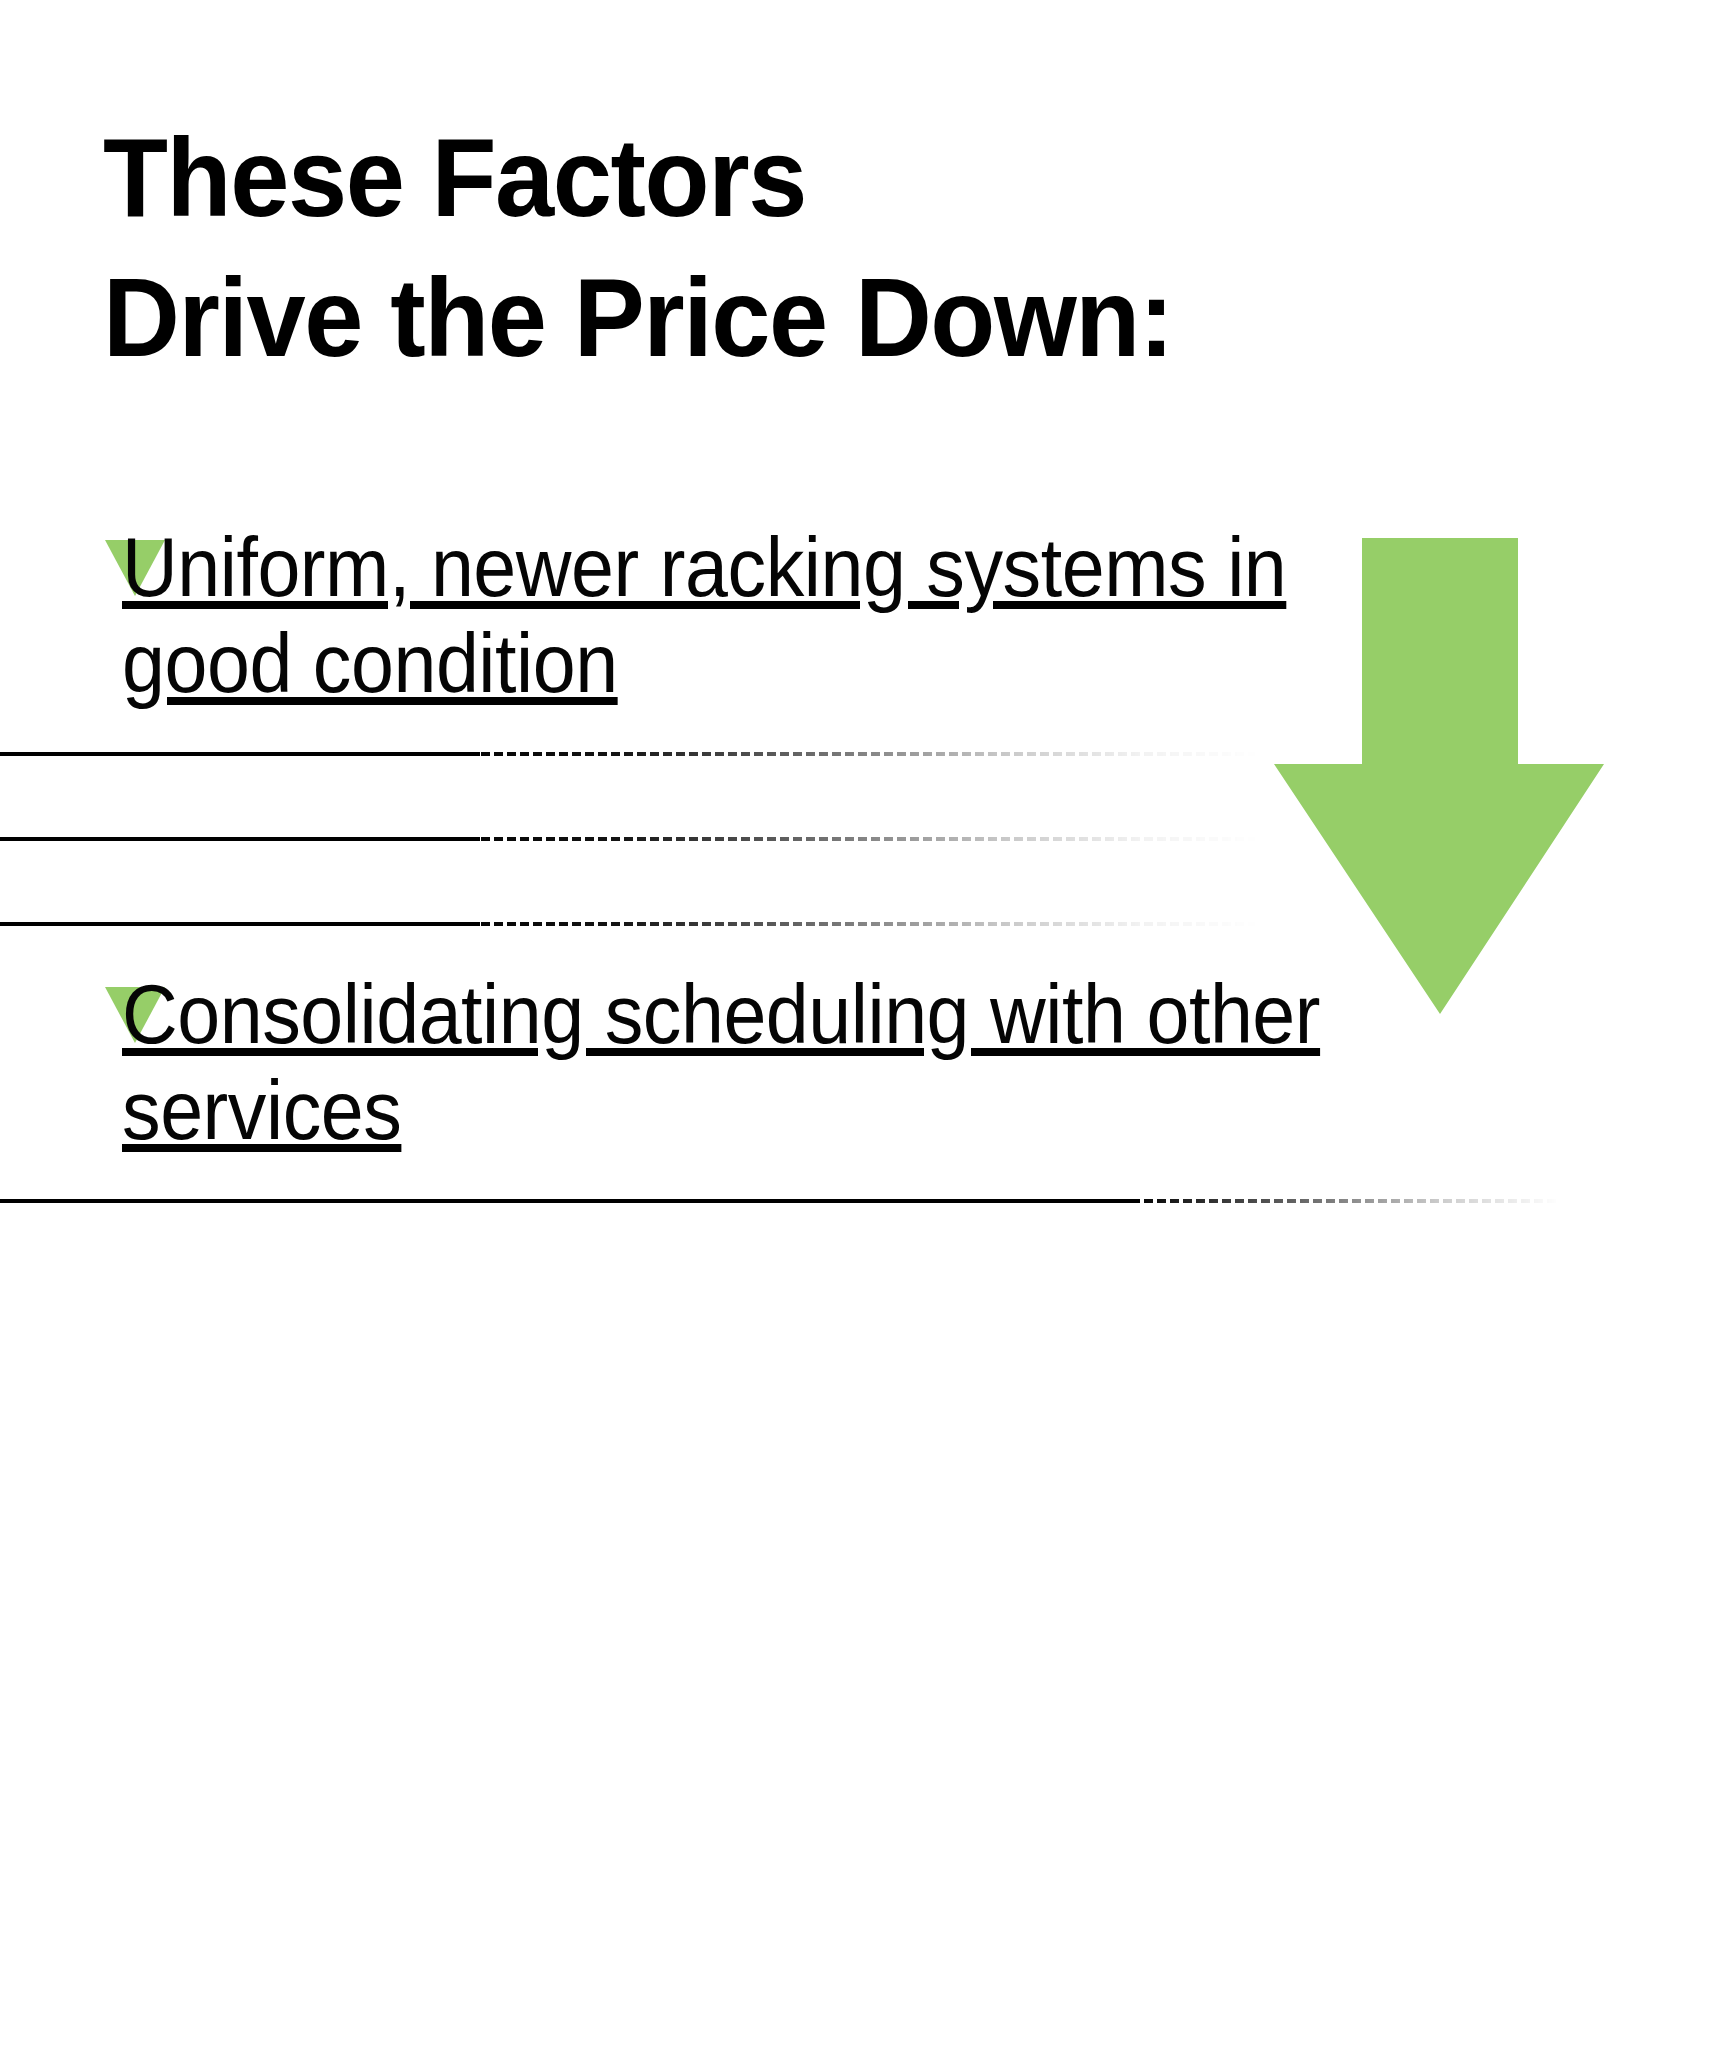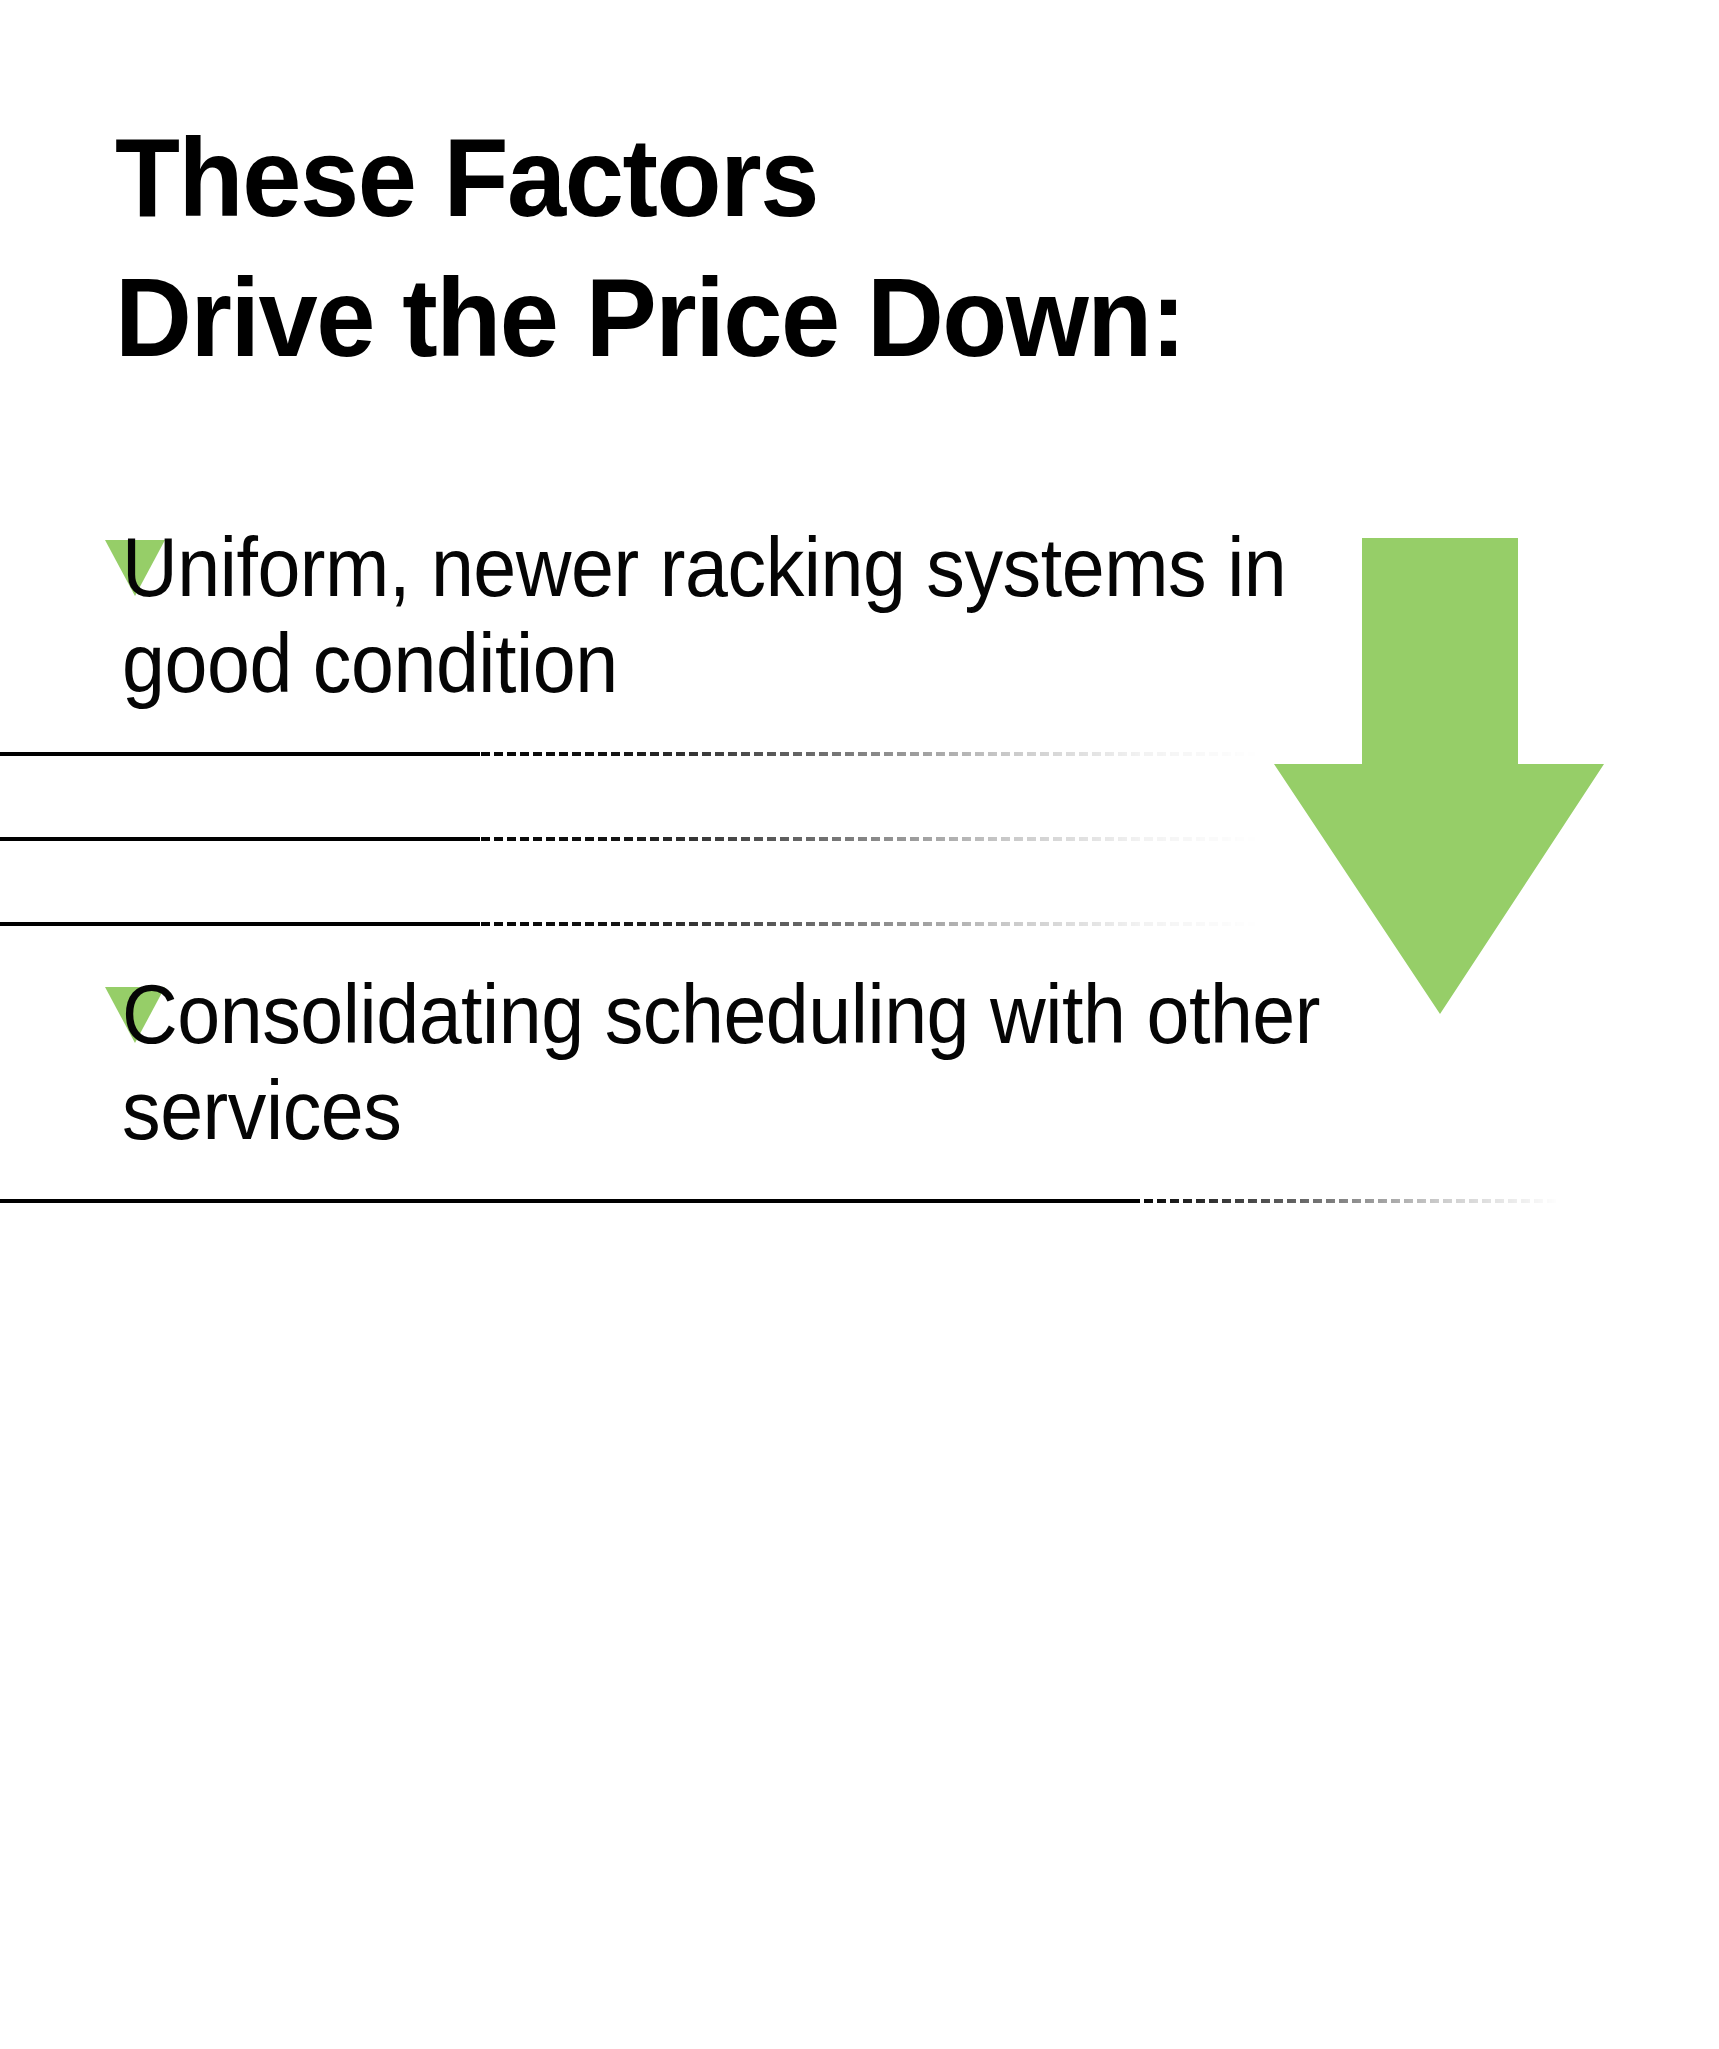--- a/index.html
+++ b/index.html
@@ -16,21 +16,21 @@
     position: relative;
     width: 1719px;
     height: 2049px;
     background: #ffffff;
     overflow: hidden;
   }
 
   
   #title-block {
     position: absolute;
-    left: 115px;
+    left: 103px;
     top: 108px;
     width: 1420px;
   }
   .title-line {
     font-family: "Liberation Sans", sans-serif;
     font-weight: bold;
     font-size: 112px;
     line-height: 140px;
     letter-spacing: -1.5px;
     color: #000000;
@@ -48,20 +48,21 @@
     height: 476px;
   }
   #down-arrow svg { display: block; width: 100%; height: 100%; }
 
   
   #factor-list {
     position: absolute;
     left: 0px;
     top: 520px;
     width: 1472px;
+    text-decoration: underline;
   }
   .factor-row {
     position: relative;
     display: flex;
     align-items: flex-start;
   }
   .bullet-cell {
     flex: 0 0 auto;
     width: 122px;
     padding-left: 105px;

